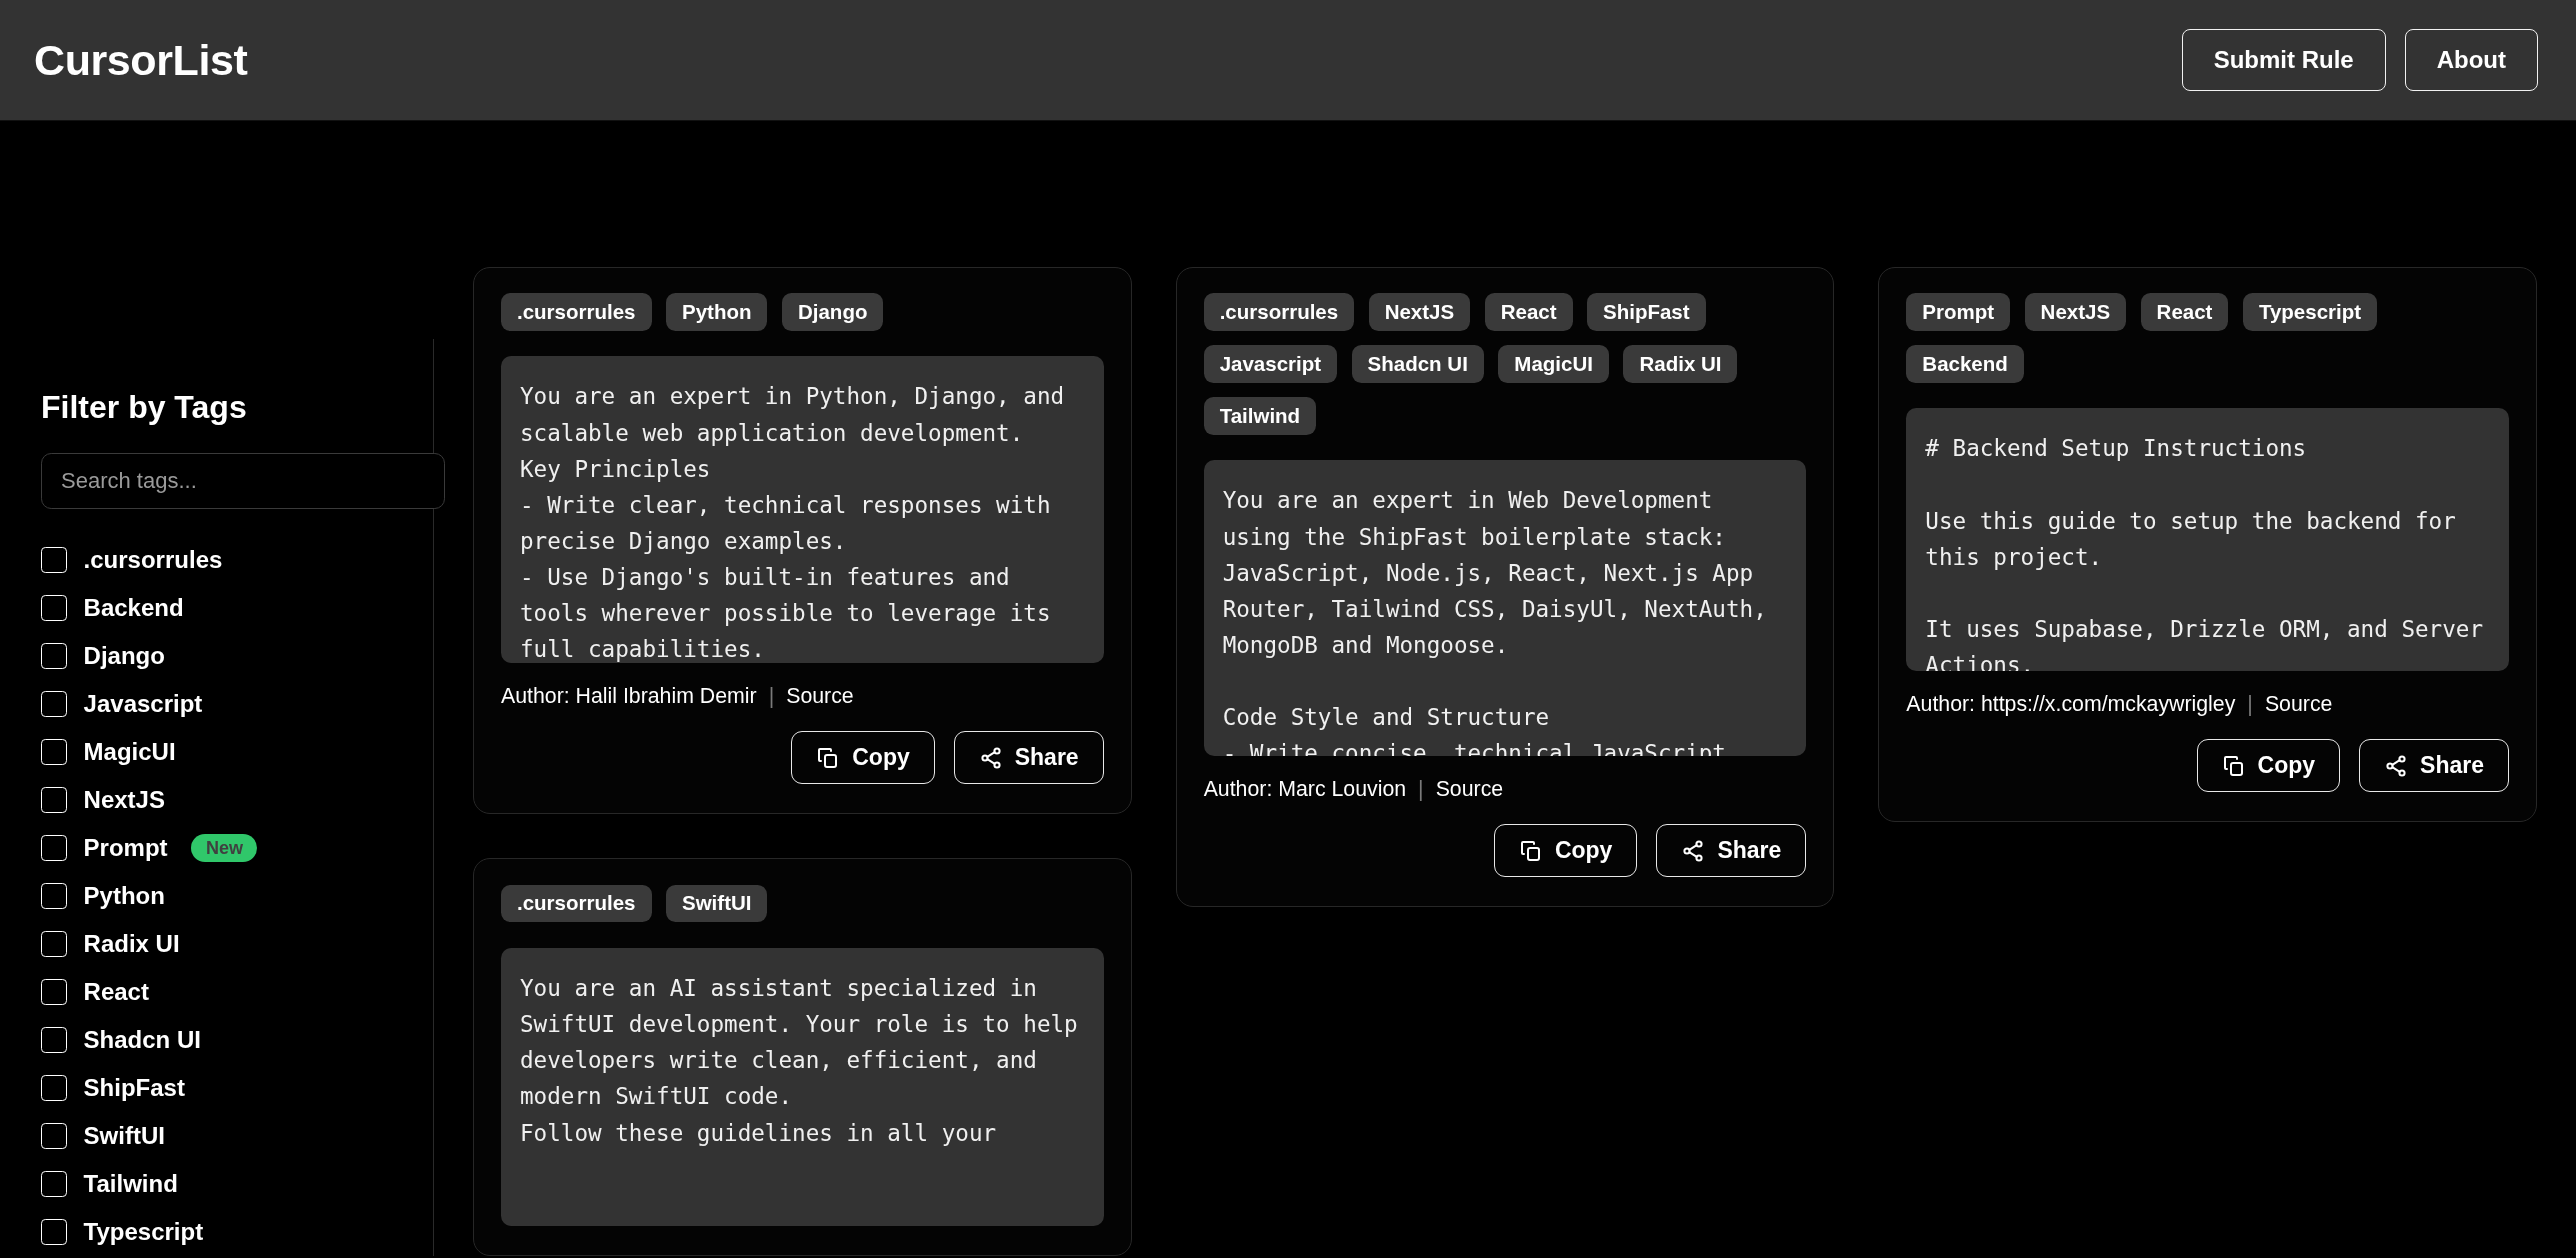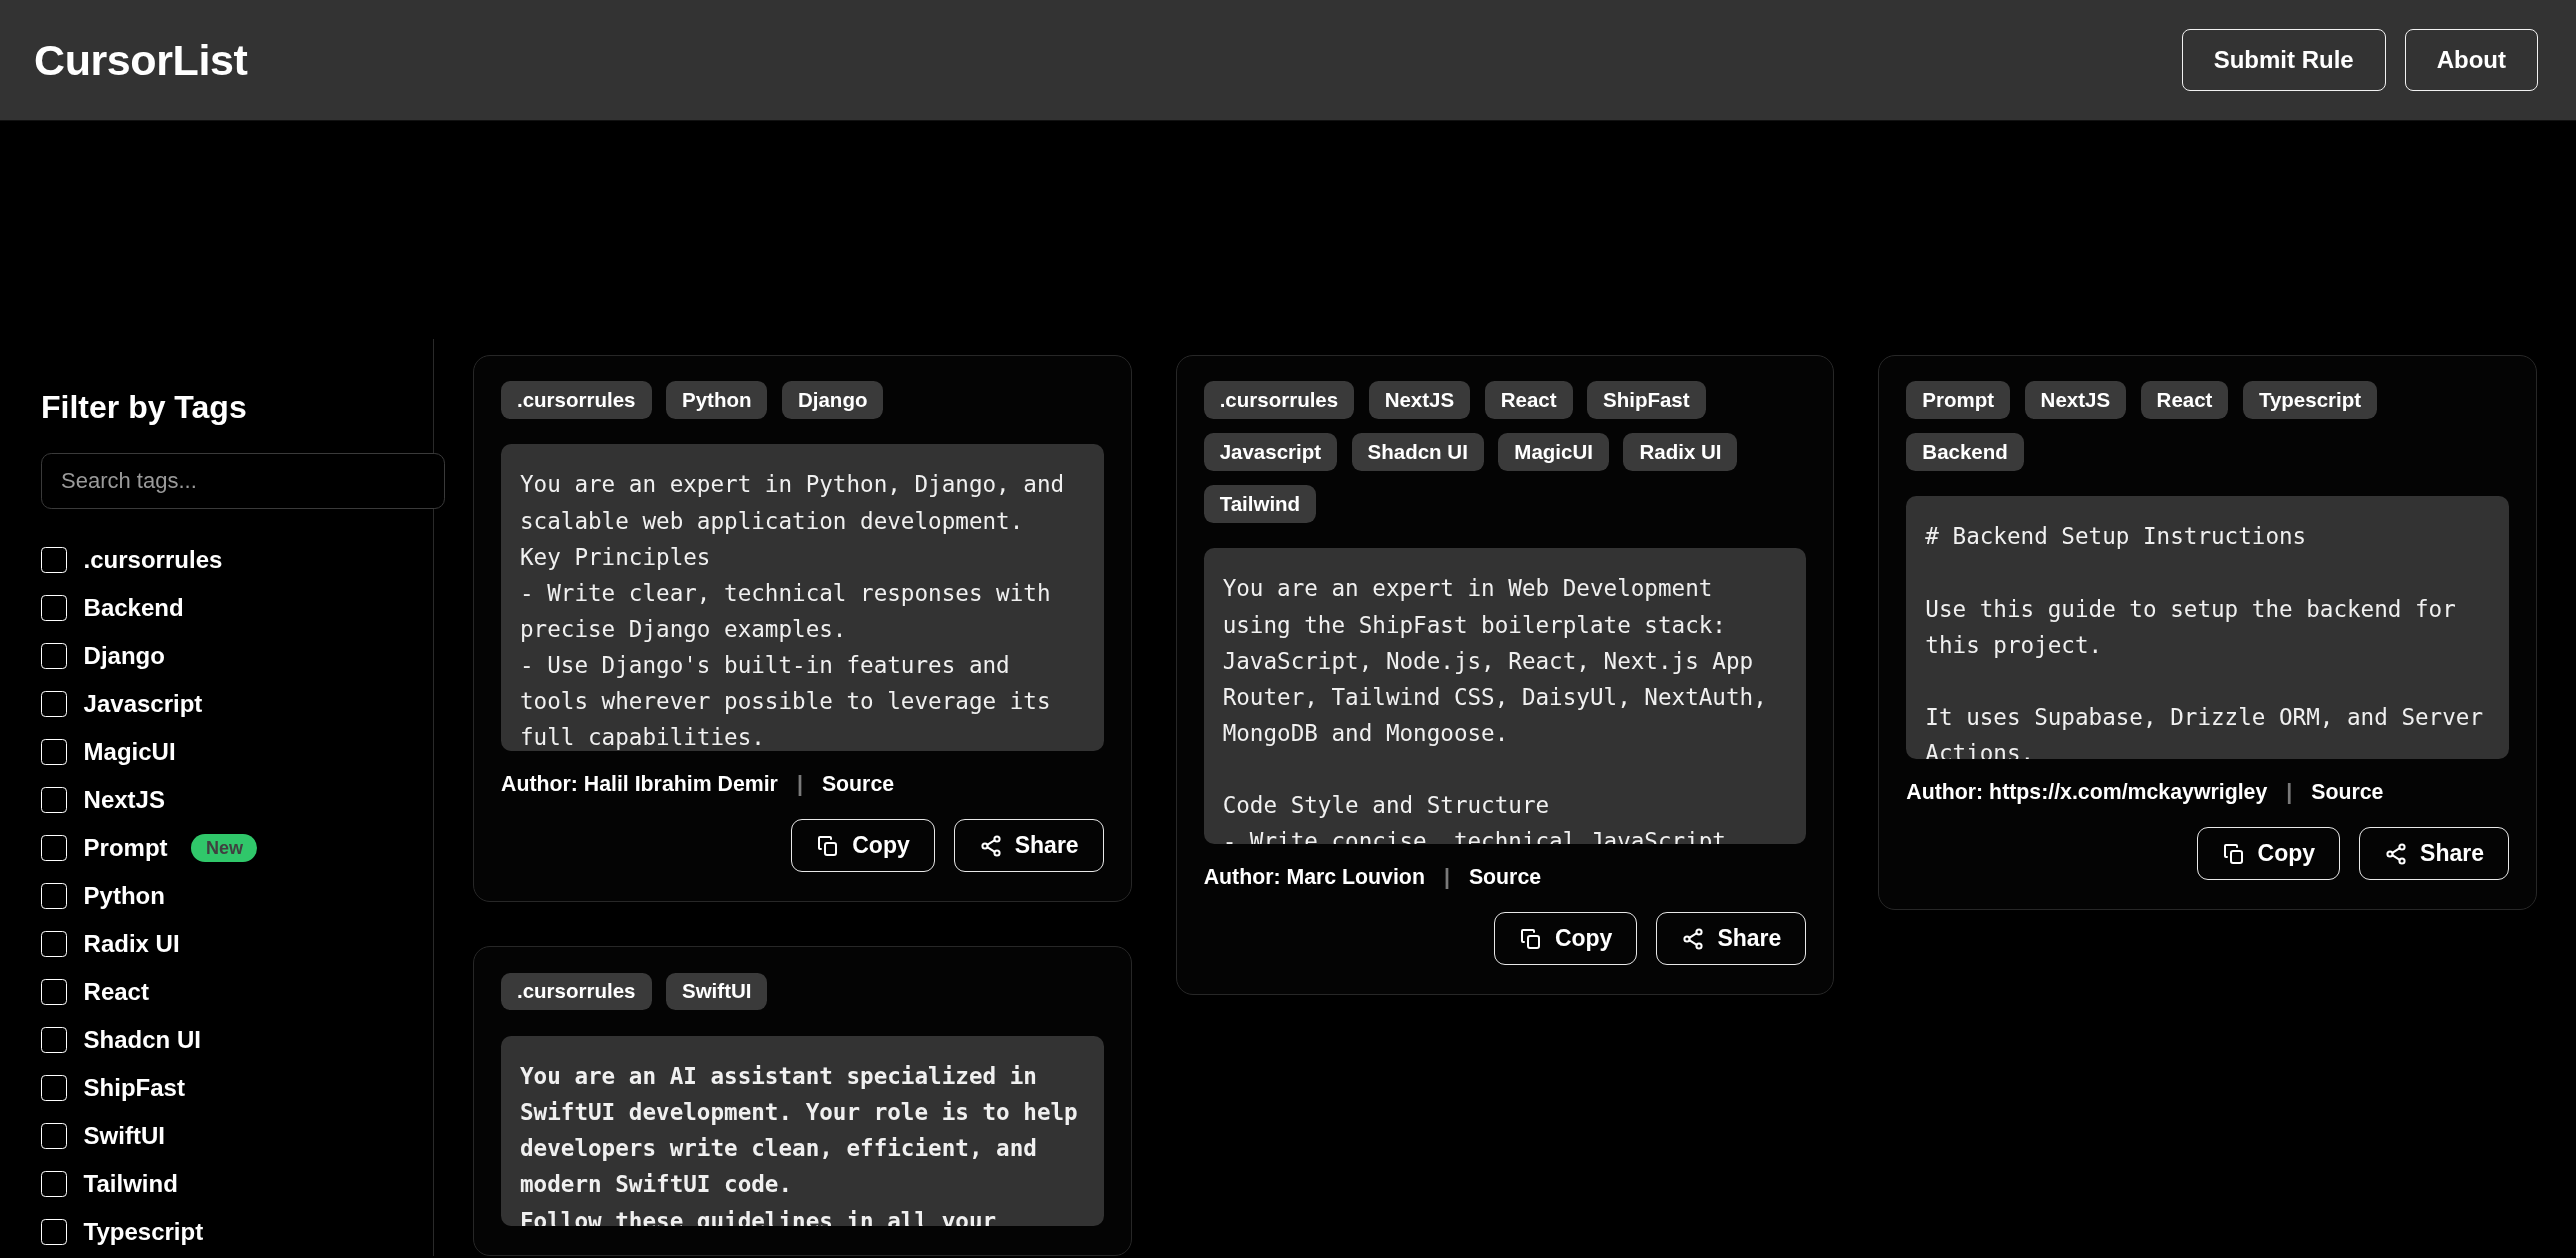--- a/index.html
+++ b/index.html
@@ -159,30 +159,29 @@
     font-size: 22.6px;
     line-height: 1.6;
     color: #f0f0f0;
     white-space: pre-wrap;
     word-break: break-word;
     overflow: hidden;
   }
   .code-box.h-360 { height: 307px; }
   .code-box.h-412 { height: 296px; }
   .code-box.h-390 { height: 263px; }
-  .code-box.h-260 { height: 190px; font-weight: bold; }
+  .code-box.h-260 { height: 278px; }
 
   .author {
     margin-top: 20.5px;
     color: #ffffff;
     font-size: 21.3px;
     display: flex;
     align-items: center;
-    gap: 19px;
-    font-weight: bold;
+    gap: 12px;
   }
   .author .sep { color: #7a7a7a; }
   .author .src { color: #ffffff; cursor: pointer; }
 
   .card-actions {
     margin-top: 22px;
     display: flex;
     justify-content: flex-end;
     gap: 19px;
   }

